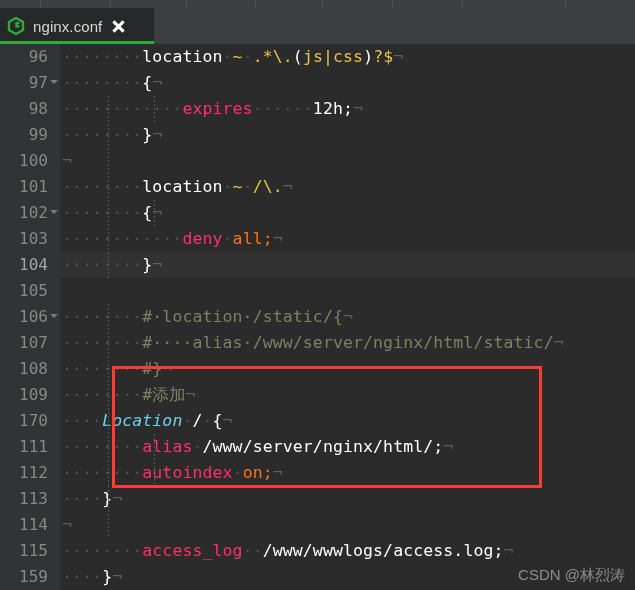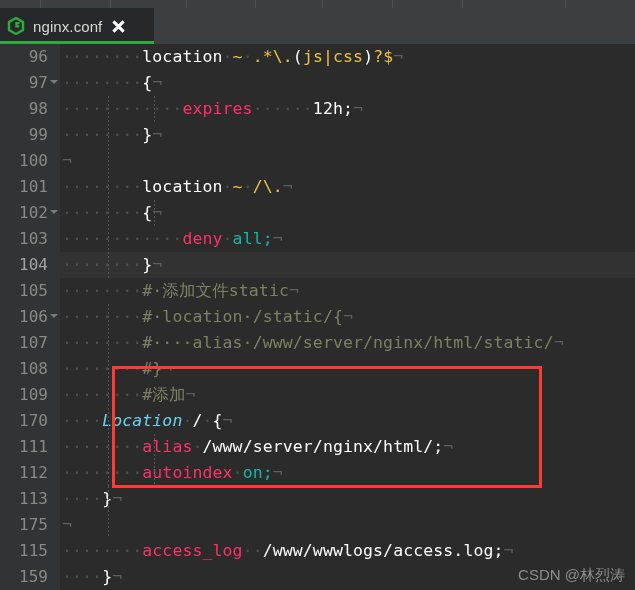--- a/index.html
+++ b/index.html
@@ -157,21 +157,21 @@
     position: absolute;
     top: 0;
     width: 1px;
     background-image: linear-gradient(to bottom, #55565a 0 2px, transparent 2px 4px);
     background-size: 1px 4px;
   }
 
   
   .t-kw      { color: #ff2f6d; }          
   .t-plain   { color: #ffffff; }          
-  .t-val     { color: #14b8a6; }          
+  .t-val     { color: #f97316; }          
   .t-regex   { color: #e8c34a; }          
   .t-comment { color: #7e8063; }          
   .t-err     { color: #6fd0ec; font-style: italic; } 
   .t-dot     { color: #4e5052; }          
   .t-pilcrow { color: #5d5f61; }          
 
   
   .redbox {
     position: absolute;
     border: 3px solid #fa3c32;
@@ -263,21 +263,20 @@
           <div class="ln">103</div>
           <div class="code"><span class="t-dot">············</span><span class="t-kw">deny</span><span class="t-dot">·</span><span class="t-val">all;</span><span class="t-pilcrow">¬</span></div>
         </div>
         <div class="row current">
           <div class="code-bg"></div>
           <div class="ln">104</div>
           <div class="code"><span class="t-dot">········</span><span class="t-plain">}</span><span class="t-pilcrow">¬</span></div>
         </div>
         <div class="row">
           <div class="ln">105</div>
-          <div class="code"><span class="t-dot">········</span><span class="t-comment">#·添加文件static</span><span class="t-pilcrow">¬</span></div>
         </div>
         <div class="row">
           <div class="ln">106</div>
           <div class="fold"></div>
           <div class="code"><span class="t-dot">········</span><span class="t-comment">#·location·/static/{</span><span class="t-pilcrow">¬</span></div>
         </div>
         <div class="row">
           <div class="ln">107</div>
           <div class="code"><span class="t-dot">········</span><span class="t-comment">#····alias·/www/server/nginx/html/static/</span><span class="t-pilcrow">¬</span></div>
         </div>
@@ -299,21 +298,21 @@
         </div>
         <div class="row">
           <div class="ln">112</div>
           <div class="code"><span class="t-dot">········</span><span class="t-kw">autoindex</span><span class="t-dot">·</span><span class="t-val">on;</span><span class="t-pilcrow">¬</span></div>
         </div>
         <div class="row">
           <div class="ln">113</div>
           <div class="code"><span class="t-dot">····</span><span class="t-plain">}</span><span class="t-pilcrow">¬</span></div>
         </div>
         <div class="row">
-          <div class="ln">175</div>
+          <div class="ln">114</div>
           <div class="code"><span class="t-pilcrow">¬</span></div>
         </div>
         <div class="row">
           <div class="ln">115</div>
           <div class="code"><span class="t-dot">········</span><span class="t-kw">access_log</span><span class="t-dot">··</span><span class="t-plain">/www/wwwlogs/access.log;</span><span class="t-pilcrow">¬</span></div>
         </div>
         <div class="row">
           <div class="ln">159</div>
           <div class="code"><span class="t-dot">····</span><span class="t-plain">}</span><span class="t-pilcrow">¬</span></div>
         </div>

